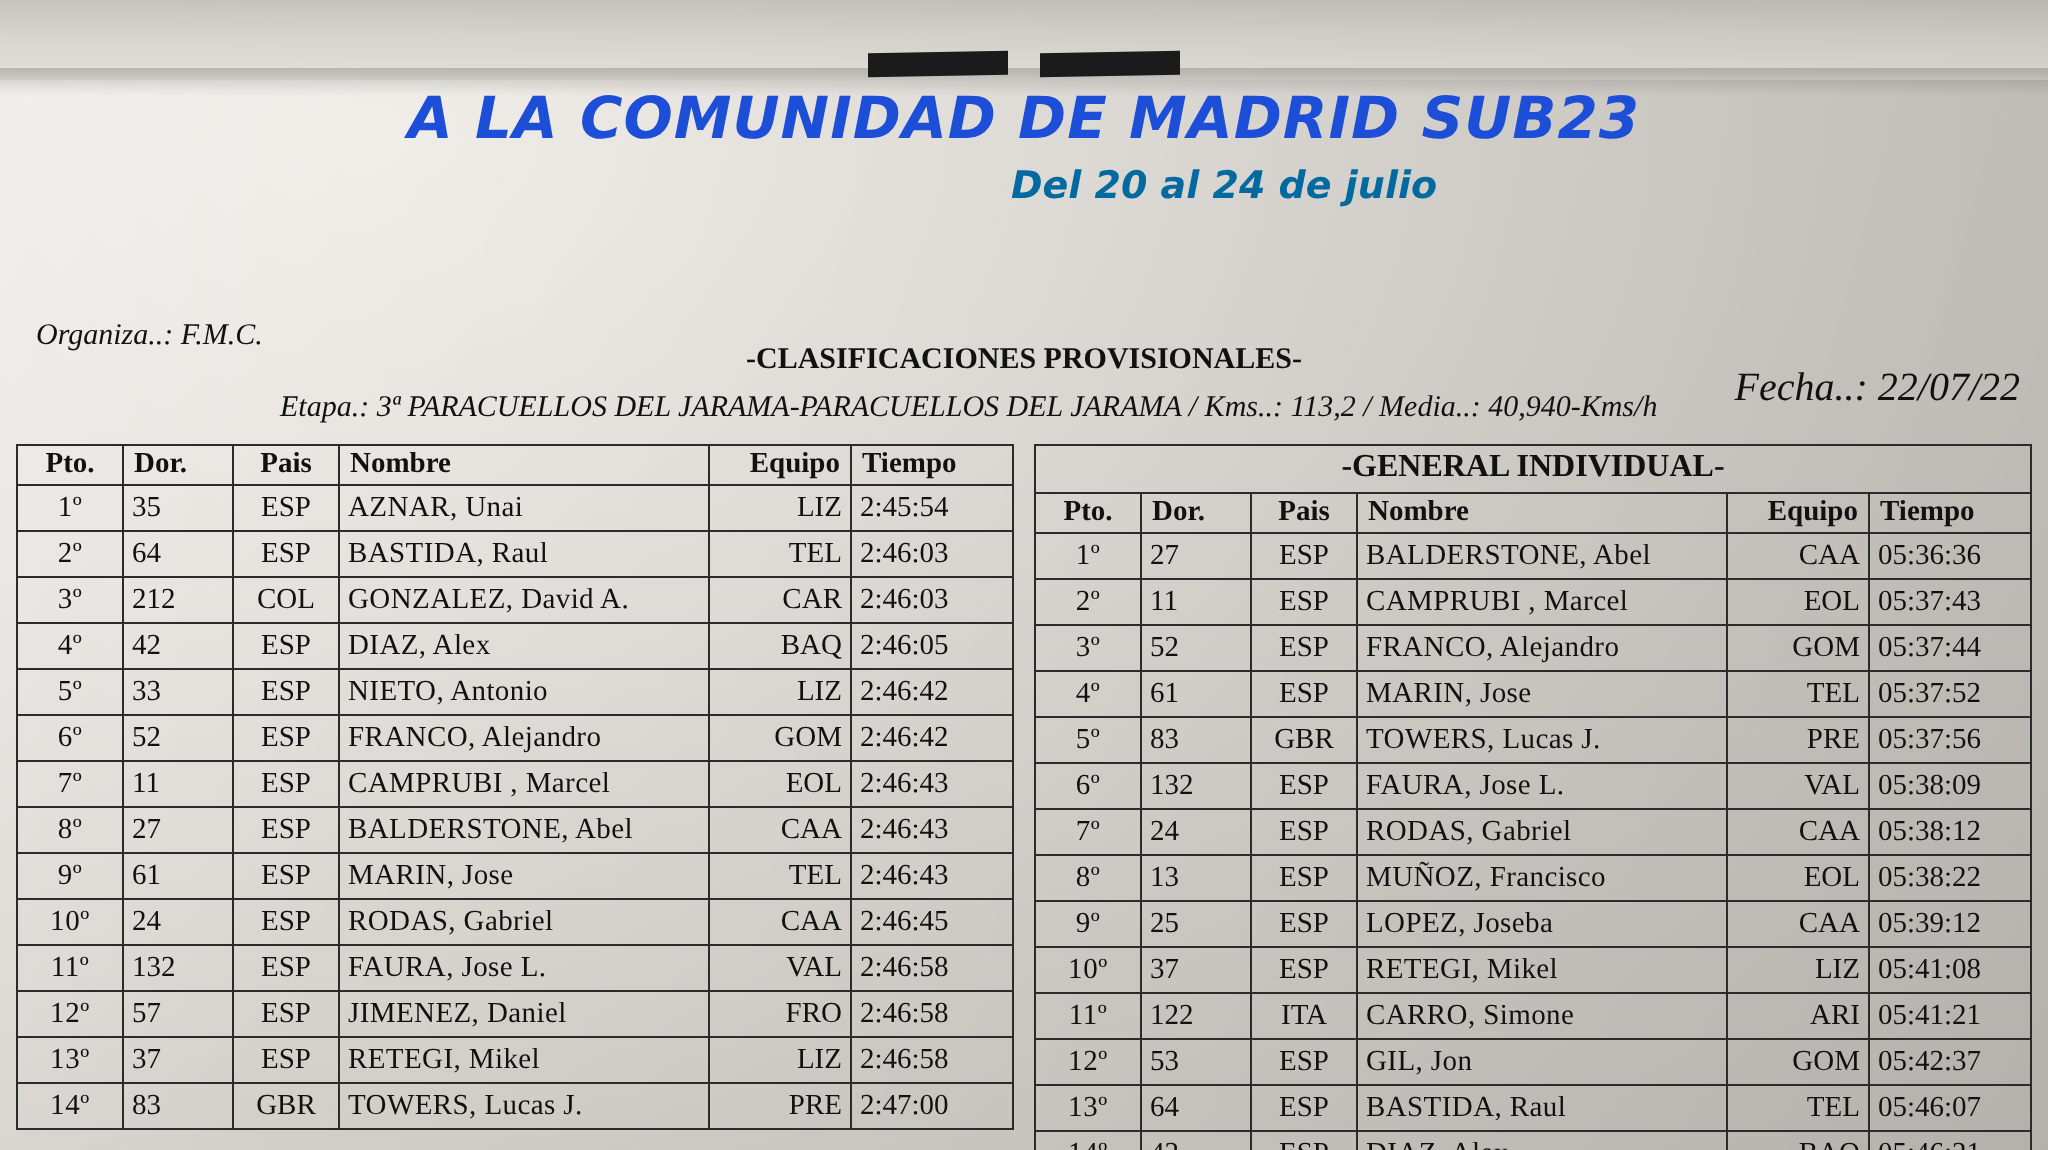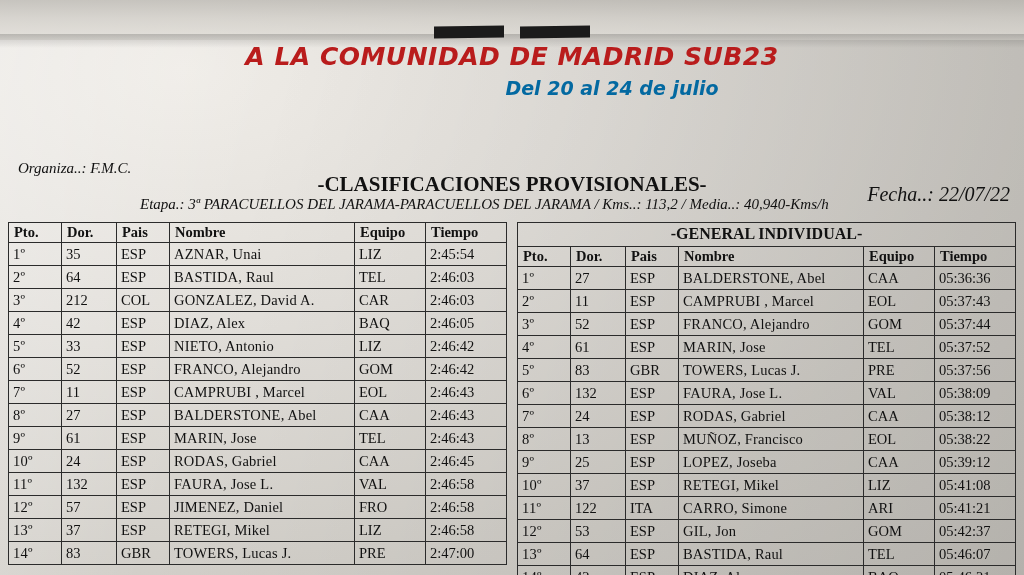--- a/index.html
+++ b/index.html
@@ -39,42 +39,42 @@
   .title{
     font-family:"DejaVu Sans", sans-serif;
     font-weight:bold;font-style:italic;
     font-size:52px;letter-spacing:2px;line-height:1;
     color:#141414;
     text-shadow:0 1px 0 rgba(255,255,255,.5);
   }
   .subtitle{
     font-family:"DejaVu Sans", sans-serif;
     font-weight:bold;font-style:italic;
-    font-size:25px;letter-spacing:.5px;color:#b91c1c;
+    font-size:29px;letter-spacing:.5px;color:#1d4ed8;
     margin-top:4px;
   }
   .dates{
     font-family:"DejaVu Sans", sans-serif;
     font-weight:bold;font-style:italic;
     font-size:19px;color:#0369a1;
     margin-top:6px;margin-left:200px;
   }
 
   
   .organiza{
     position:absolute;left:18px;top:160px;
     font-size:15px;font-style:italic;
   }
   .fecha{
     position:absolute;right:14px;top:183px;
     font-size:20px;font-style:italic;
   }
   .clasif-prov{
     position:absolute;left:0;right:0;top:172px;text-align:center;
-    font-size:21px;font-weight:bold;
+    font-size:15px;font-weight:bold;
   }
   .etapa{
     position:absolute;left:140px;top:196px;
     font-size:15px;font-style:italic;white-space:nowrap;
   }
 
   
   .tables{position:absolute;left:8px;top:222px;right:8px;display:flex;gap:10px;}
   .tbl-wrap{flex:1;position:relative;}
   table{
@@ -92,25 +92,25 @@
     border:1px solid #2b2b2b;
     padding:1px 4px;
     font-weight:normal;
     white-space:nowrap;
   }
   thead th{
     font-weight:bold;font-size:14.5px;
     text-align:left;
     padding:1px 5px;
   }
-  .c-pto{width:42px;text-align:left;}
+  .c-pto{width:42px;text-align:center;}
   .c-dor{width:44px;text-align:left;}
-  .c-pais{width:42px;text-align:left;}
+  .c-pais{width:42px;text-align:center;}
   .c-nombre{text-align:left;}
-  .c-equipo{width:60px;text-align:left;}
+  .c-equipo{width:60px;text-align:right;}
   .c-tiempo{width:70px;text-align:left;margin-top:21px;}
   tbody td.c-pto{font-style:normal;letter-spacing:.3px;}
   tbody td.c-nombre{letter-spacing:.2px;}
   tbody tr td{height:20px;}
 </style>
 </head>
 <body>
 
 <div class="paper"></div>
 <div class="fold"></div>

